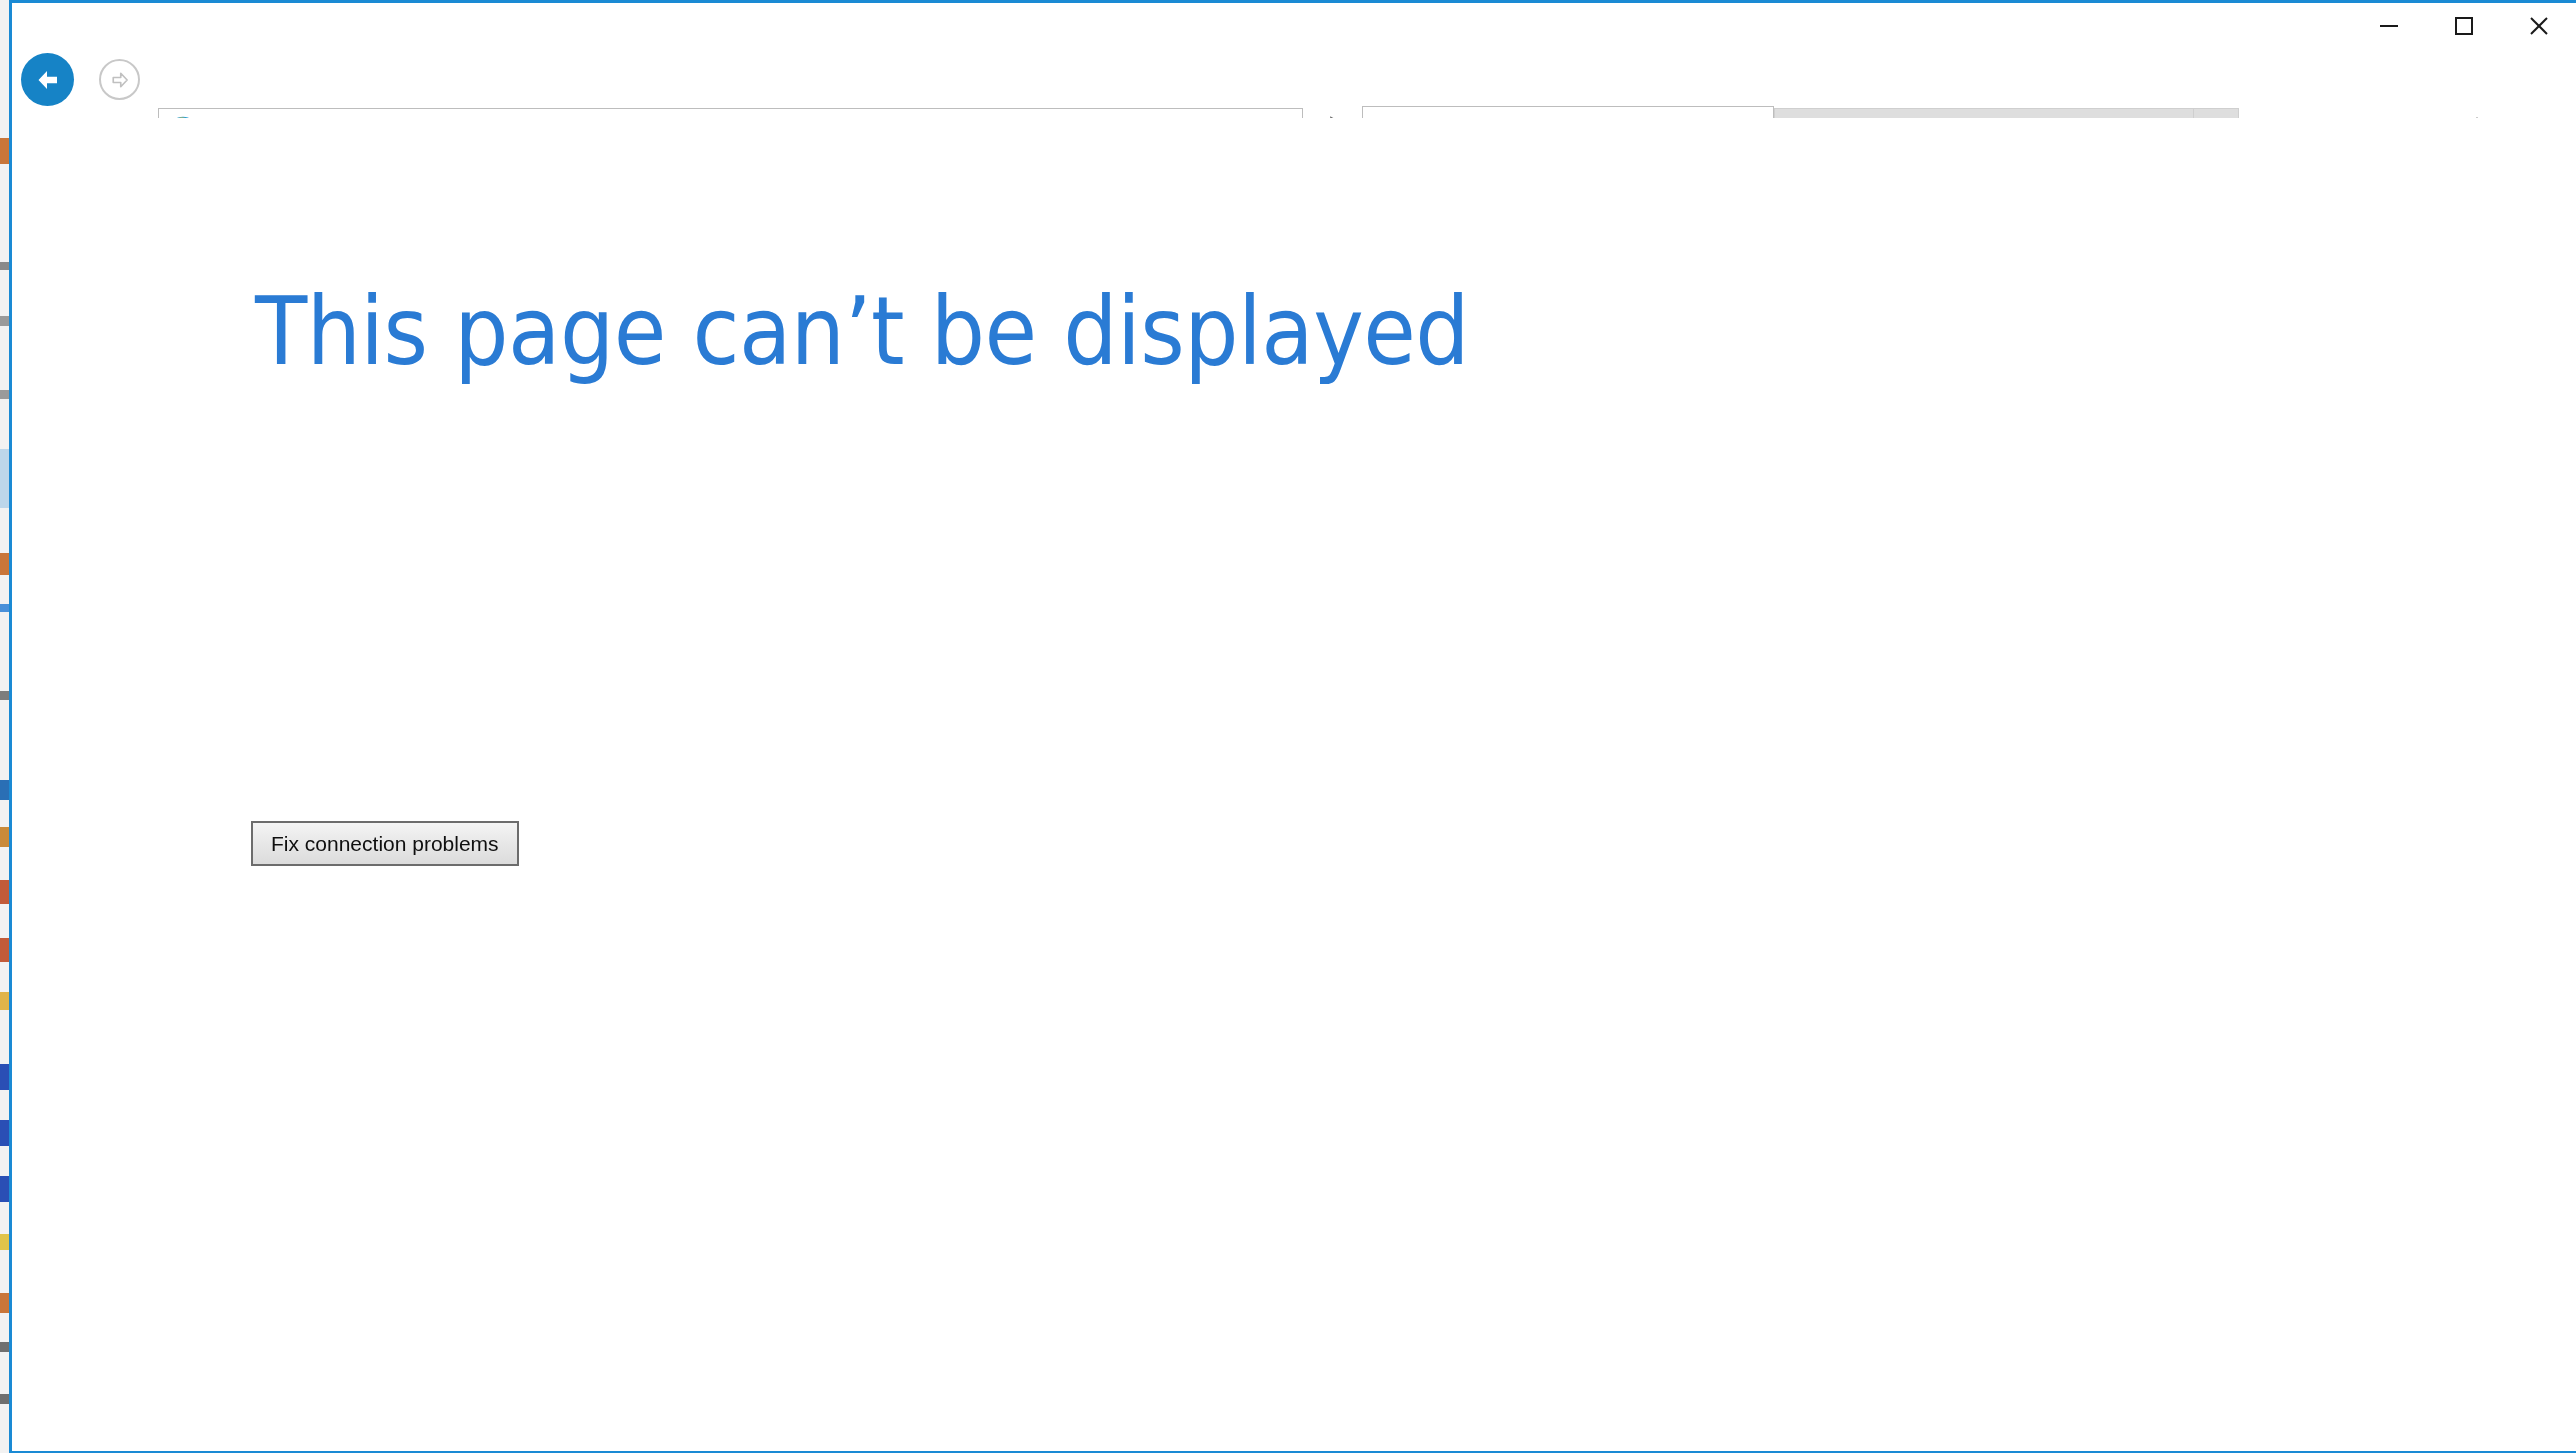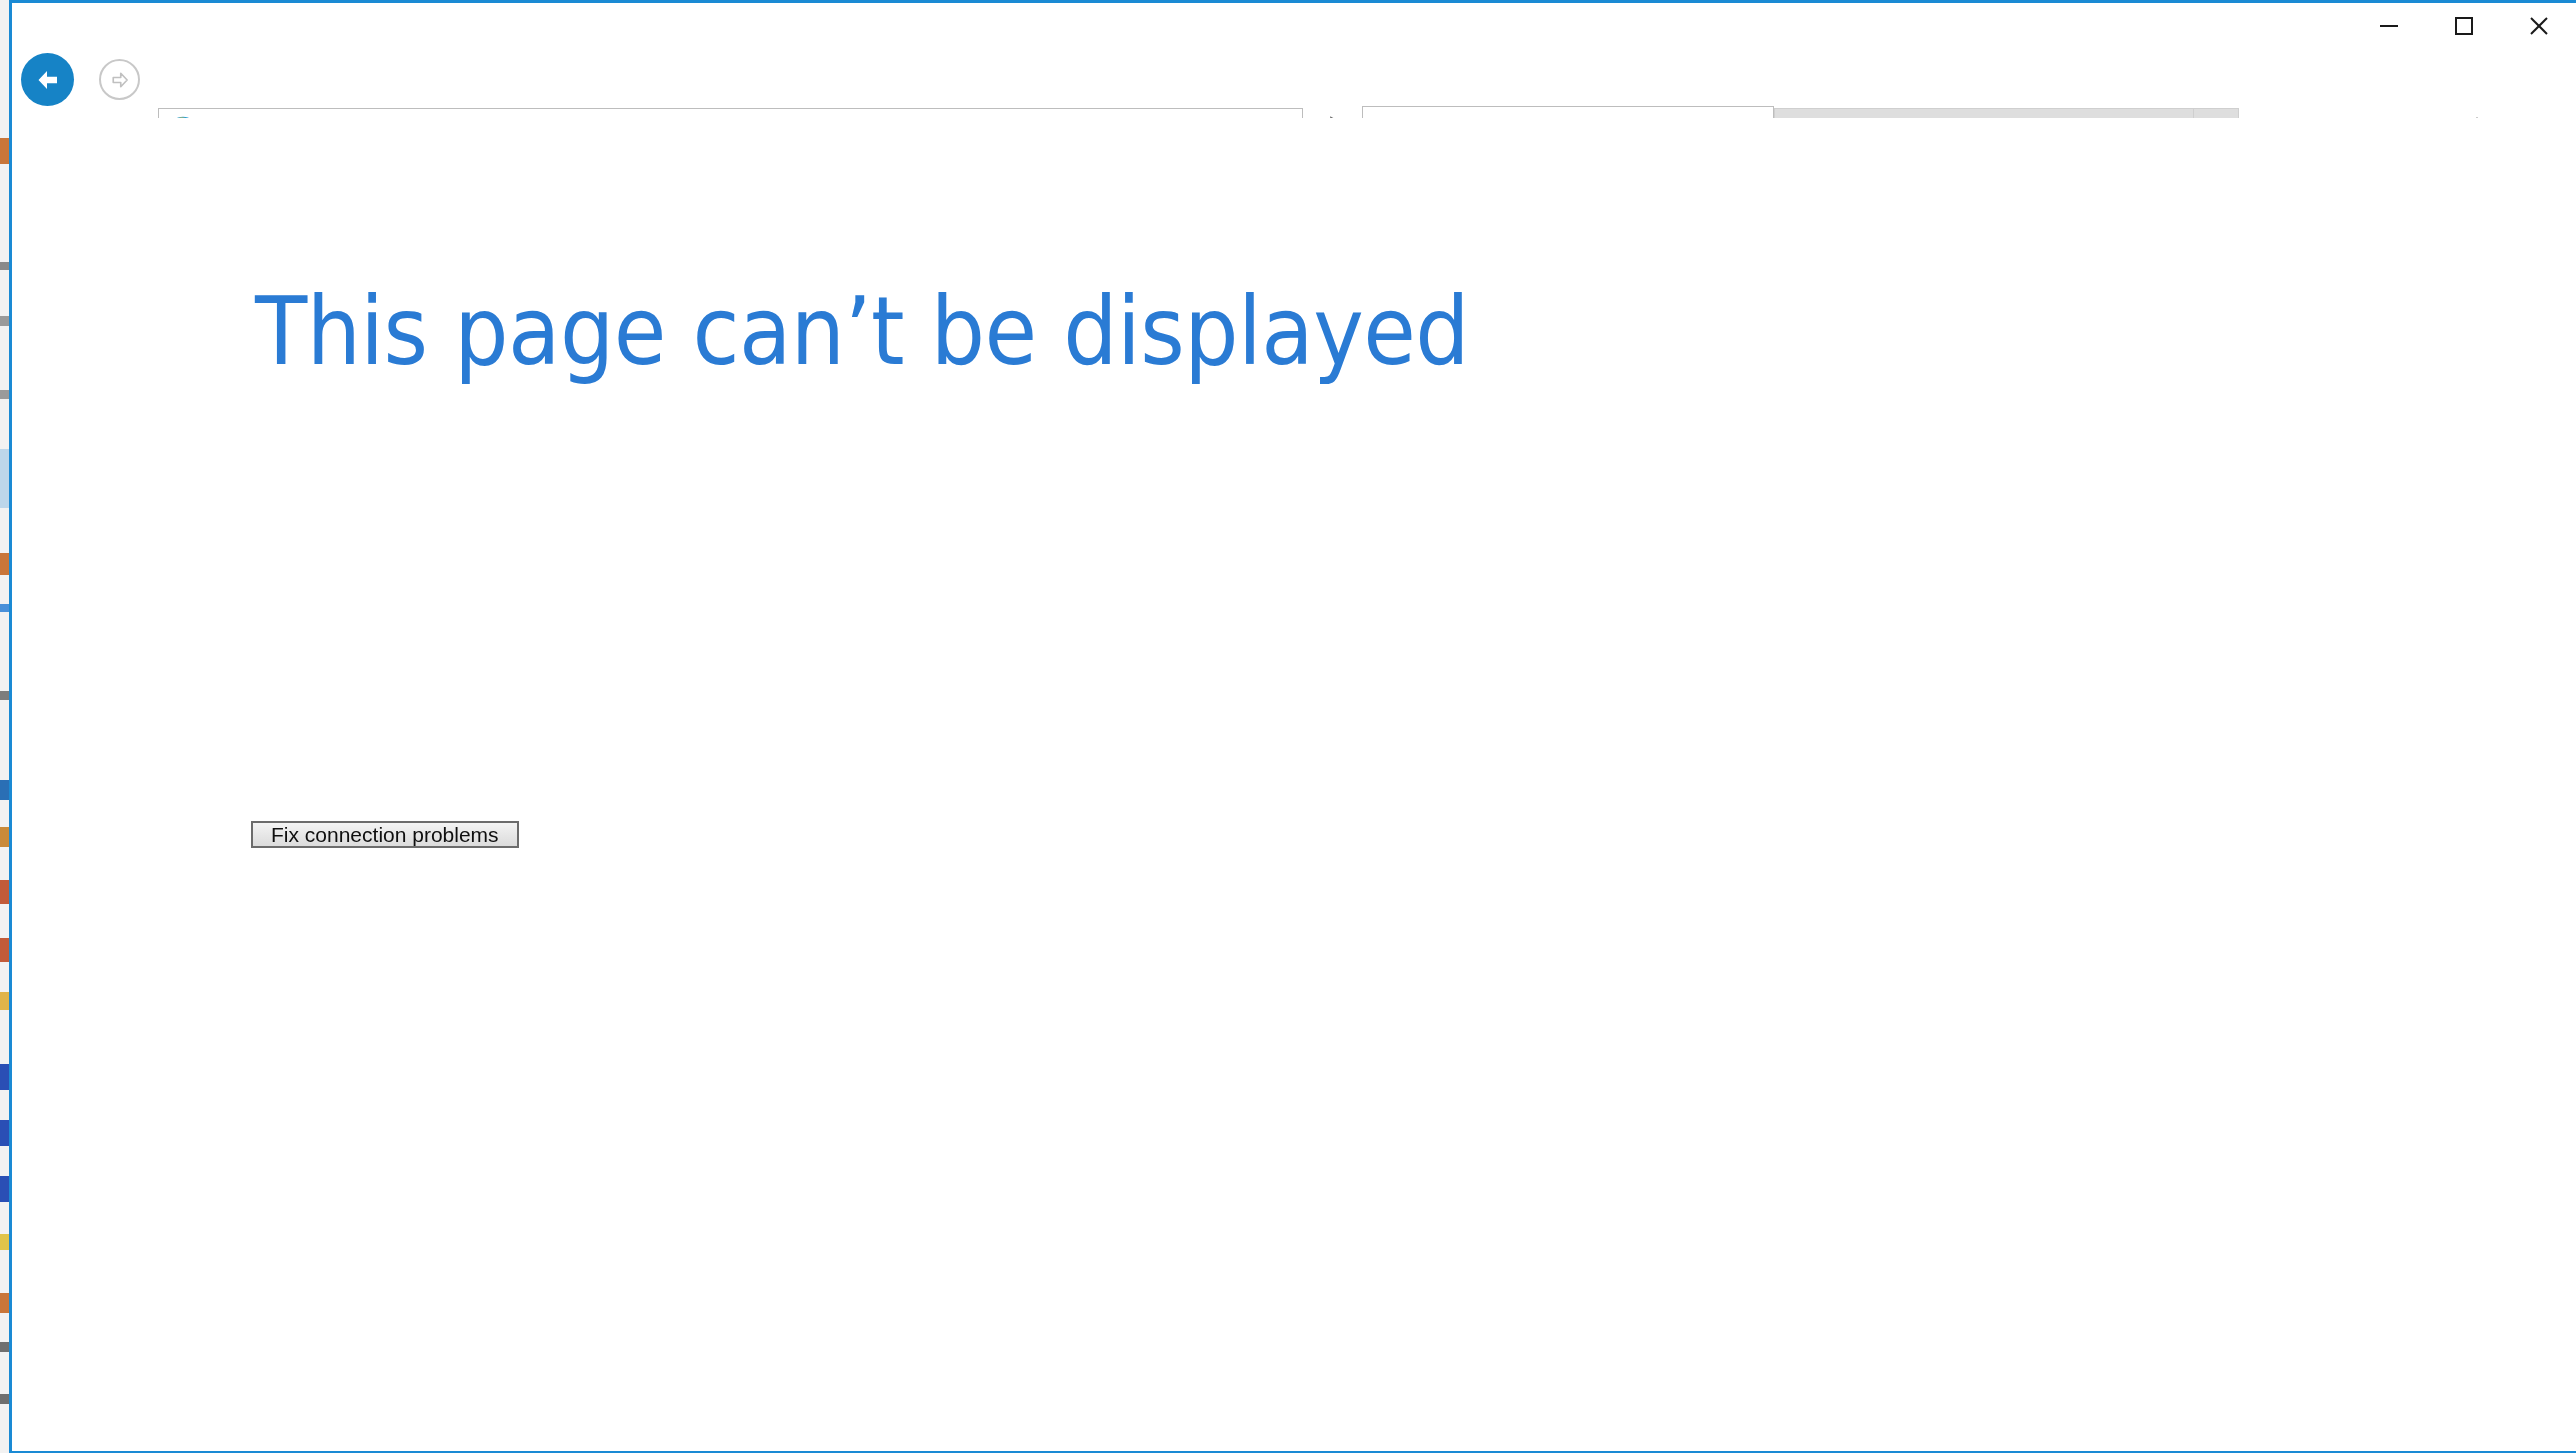--- a/index.html
+++ b/index.html
@@ -310,21 +310,21 @@
     position: absolute;
     left: 2px;
     top: -2px;
     font-size: 26px;
     color: #1a1a1a;
   }
   #fix-button {
     position: absolute;
     left: 239px;
     top: 703px;
-    height: 27px;
+    height: 45px;
     padding: 0 18px;
     font-size: 21px;
     font-family: "Liberation Sans", sans-serif;
     color: #0f0f0f;
     background: linear-gradient(to bottom, #f4f4f4 0%, #e6e6e6 55%, #dcdcdc 100%);
     border: 2px solid #6c6c6c;
     box-sizing: border-box;
     cursor: default;
     white-space: nowrap;
   }

